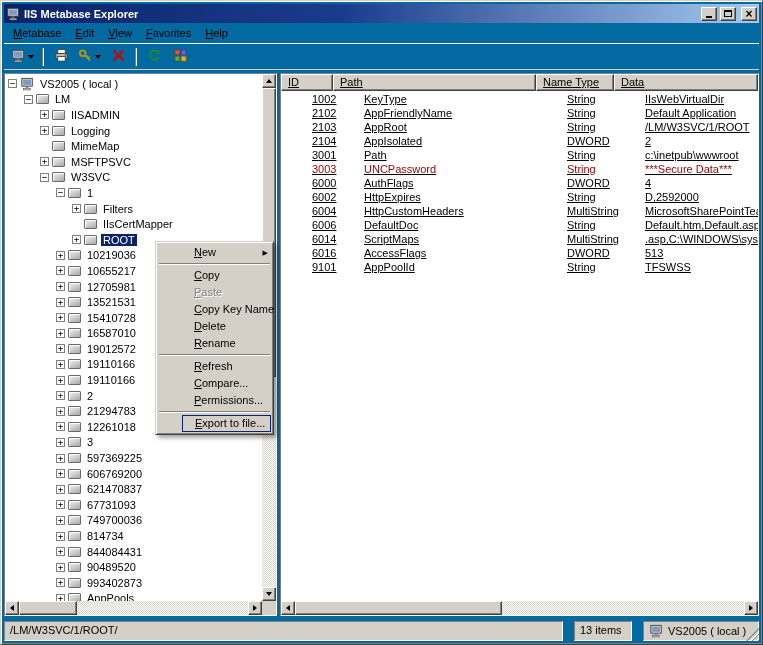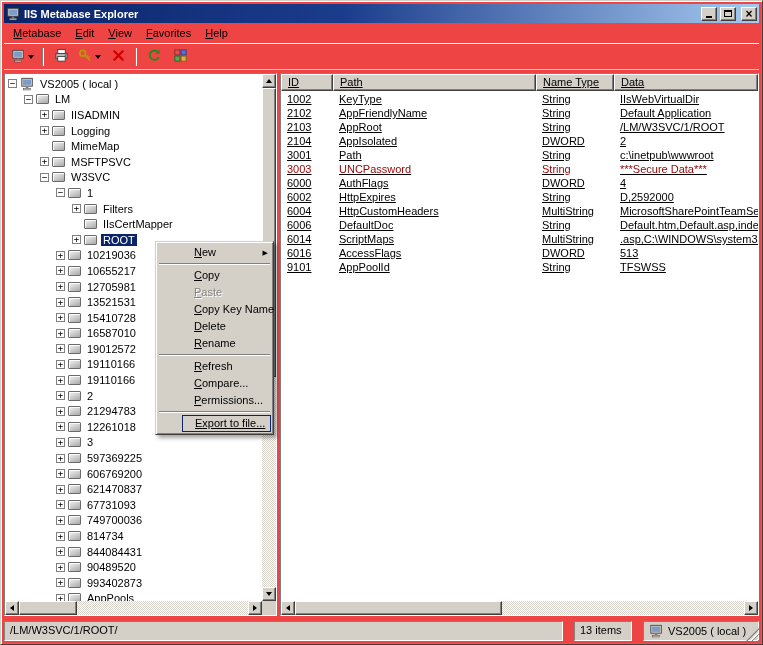--- a/index.html
+++ b/index.html
@@ -1,19 +1,19 @@
 <!DOCTYPE html>
 <html><head>
 <meta charset="utf-8">
 <style>
   * { margin:0; padding:0; box-sizing:border-box; }
   html,body { width:763px; height:645px; overflow:hidden; }
   body { font-family:"Liberation Sans","DejaVu Sans",sans-serif; font-size:11px; color:#000; background:#d4d0c8; }
 
-  .window { position:relative; width:763px; height:645px; background:#ef4444;
+  .window { position:relative; width:763px; height:645px; background:#0369a1;
     border:1px solid; border-color:#d4d0c8 #404040 #404040 #d4d0c8;
     box-shadow: inset 1px 1px 0 #fff, inset -1px -1px 0 #808080;
     padding:3px; display:flex; flex-direction:column; }
 
   
   .titlebar { flex:none; height:19px; display:flex; align-items:center; gap:3px;
     background:linear-gradient(90deg,#0a246a 0%,#1b3c8c 45%,#a6caf0 100%); padding:1px 2px; }
   .title-icon { width:15px; height:15px; flex:none; display:flex; align-items:center; }
   .title-text { flex:1; color:#fff; font-weight:bold; font-size:11px; white-space:nowrap; overflow:hidden; }
   .cap-btn { width:16px; height:14px; flex:none; background:#d4d0c8; display:flex; align-items:center; justify-content:center;
@@ -73,42 +73,42 @@
   .tree-corner  { grid-area:2/2; background:#d4d0c8; }
   .tree-vthumb { top:0; height:58%; }
   .tree-hthumb { left:0; width:58px; }
   .list-hthumb { left:0; width:46%; }
 
   
   .list-header { grid-area:1/1; display:grid; grid-template-columns:52px 203px 78px 1fr; background:#d4d0c8; }
   .lhcell { border:1px solid; border-color:#fff #404040 #404040 #fff; box-shadow: inset -1px -1px 0 #808080;
     padding:1px 6px; white-space:nowrap; overflow:hidden; background:#d4d0c8; }
   .list-body { grid-area:2/1; overflow:hidden; background:#fff; padding-top:2px; }
-  .lrow { display:grid; grid-template-columns:52px 203px 78px 1fr; height:14px; line-height:13px; }
+  .lrow { display:grid; grid-template-columns:52px 203px 78px 1fr; height:14px; line-height:13px;padding-left:25px; }
   .lcell { padding:0 6px; white-space:nowrap; overflow:hidden; }
   .lrow.secure .lcell { color:#990000; }
   .list-hscroll { grid-area:3/1; }
 
   
   .statusbar { flex:none; height:23px; display:flex; gap:11px; padding-top:3px; align-items:stretch; position:relative; }
   .sbpanel { border:1px solid; border-color:#808080 #fff #fff #808080; padding:2px 5px; white-space:nowrap; overflow:hidden; background:#d4d0c8; }
   .sb-path { flex:1; }
   .sb-count { flex:none; width:58px; }
   .sb-conn { flex:none; width:116px; display:flex; align-items:center; gap:4px; }
   .grip { position:absolute; right:0; bottom:0; width:13px; height:13px;
     background:repeating-linear-gradient(135deg,#fff 0 1px,#808080 1px 2px,transparent 2px 4px);
     clip-path:polygon(100% 0,100% 100%,0 100%); }
 
   
   .ctxmenu { position:absolute; left:154px; top:240px; width:119px; z-index:20; background:#d4d0c8; padding:2px;
     border:1px solid; border-color:#d4d0c8 #404040 #404040 #d4d0c8;
     box-shadow: inset 1px 1px 0 #fff, inset -1px -1px 0 #808080, 3px 3px 4px rgba(0,0,0,.35); }
   .cm-item { height:17px; line-height:17px; padding:0 6px 0 12px; position:relative; white-space:nowrap; cursor:default;margin-left:24px; }
   .cm-item.disabled { color:#848484; text-shadow:1px 1px 0 #fff; }
-  .cm-item.highlight { border:1px solid #0a246a; line-height:15px;text-decoration:underline; }
+  .cm-item.highlight { border:1px solid #0a246a; line-height:15px; }
   .cm-sep { height:2px; margin:2px 1px; border-top:1px solid #808080; border-bottom:1px solid #fff; }
   .cm-arrow { position:absolute; right:3px; top:5px; font-size:7px; line-height:7px; }
 </style>
 </head>
 <body>
 
 <div class="window">
 
   <div class="titlebar">
     <span class="title-icon">

